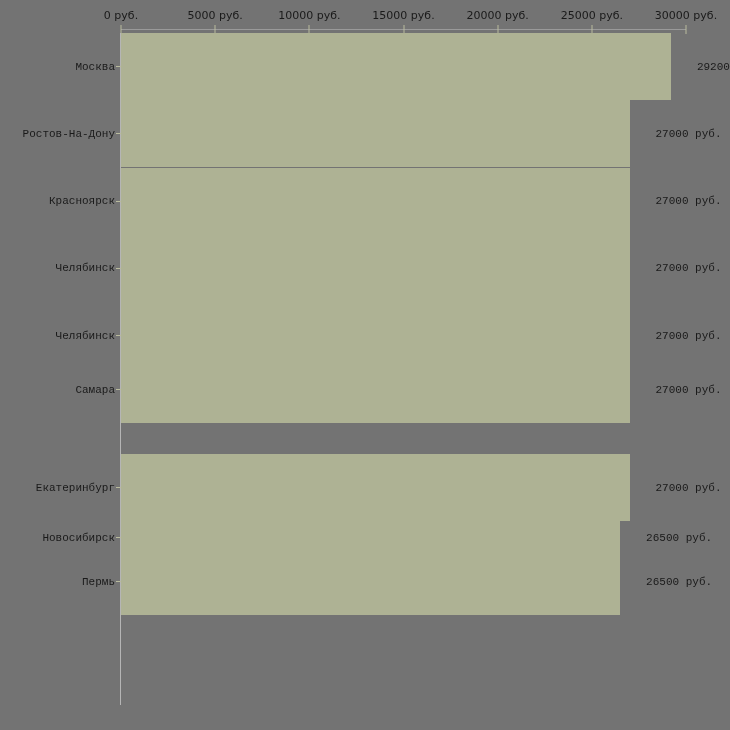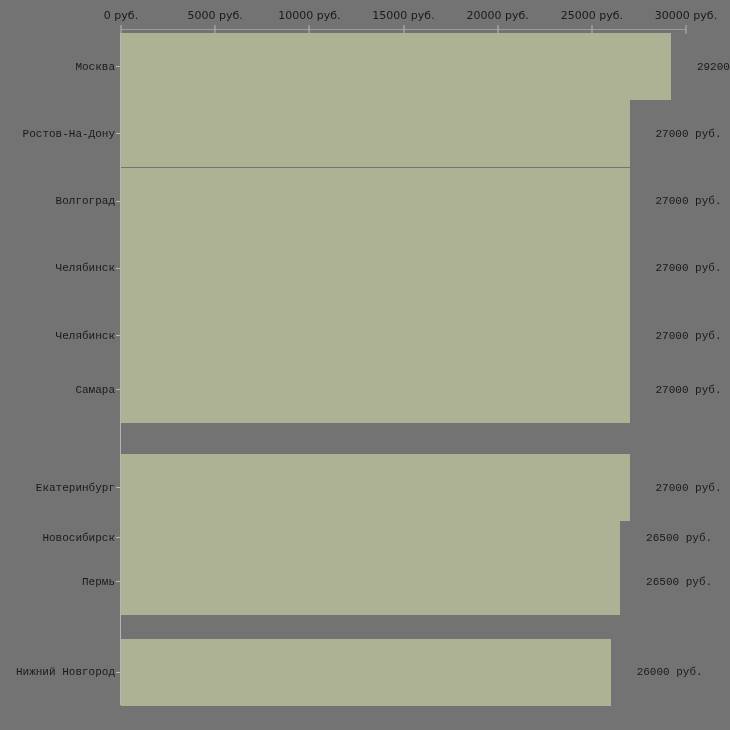--- a/index.html
+++ b/index.html
@@ -151,21 +151,21 @@
         <div class="bar-value" style="left: 670.933px;">29200 р</div>
       </div>
       <div class="row" style="top: 67.3px; height: 67px;">
         <div class="cat-tick"></div>
         <div class="cat-label">Ростов-На-Дону</div>
         <div class="bar" style="width: 508.5px; background: rgb(174, 178, 148);"></div>
         <div class="bar-value" style="left: 629.5px;">27000 руб.</div>
       </div>
       <div class="row" style="top: 134.6px; height: 67px;">
         <div class="cat-tick"></div>
-        <div class="cat-label">Волгоград</div>
+        <div class="cat-label">Красноярск</div>
         <div class="bar" style="width: 508.5px; background: rgb(174, 178, 148);"></div>
         <div class="bar-value" style="left: 629.5px;">27000 руб.</div>
       </div>
       <div class="row" style="top: 201.9px; height: 67px;">
         <div class="cat-tick"></div>
         <div class="cat-label">Челябинск</div>
         <div class="bar" style="width: 508.5px; background: rgb(174, 178, 148);"></div>
         <div class="bar-value" style="left: 629.5px;">27000 руб.</div>
       </div>
       <div class="row" style="top: 269.2px; height: 67px;">
@@ -191,21 +191,15 @@
         <div class="cat-label">Новосибирск</div>
         <div class="bar" style="width: 499.083px; background: rgb(174, 178, 148);"></div>
         <div class="bar-value" style="left: 620.083px;">26500 руб.</div>
       </div>
       <div class="row" style="top: 515px; height: 67px;">
         <div class="cat-tick"></div>
         <div class="cat-label">Пермь</div>
         <div class="bar" style="width: 499.083px; background: rgb(174, 178, 148);"></div>
         <div class="bar-value" style="left: 620.083px;">26500 руб.</div>
       </div>
-      <div class="row" style="top: 605.7px; height: 67px;">
-        <div class="cat-tick"></div>
-        <div class="cat-label">Нижний Новгород</div>
-        <div class="bar" style="width: 489.667px; background: rgb(174, 178, 148);"></div>
-        <div class="bar-value" style="left: 610.667px;">26000 руб.</div>
-      </div>
     </div>
 
 </div>
 
 </body></html>

